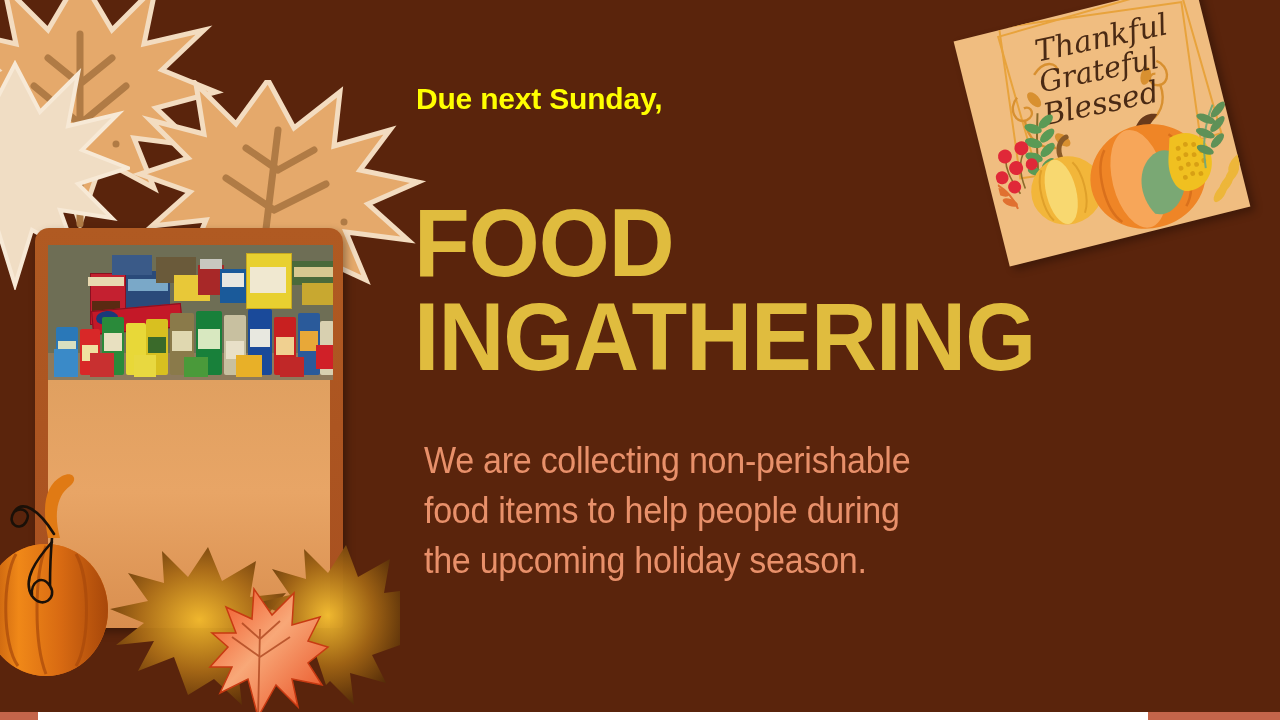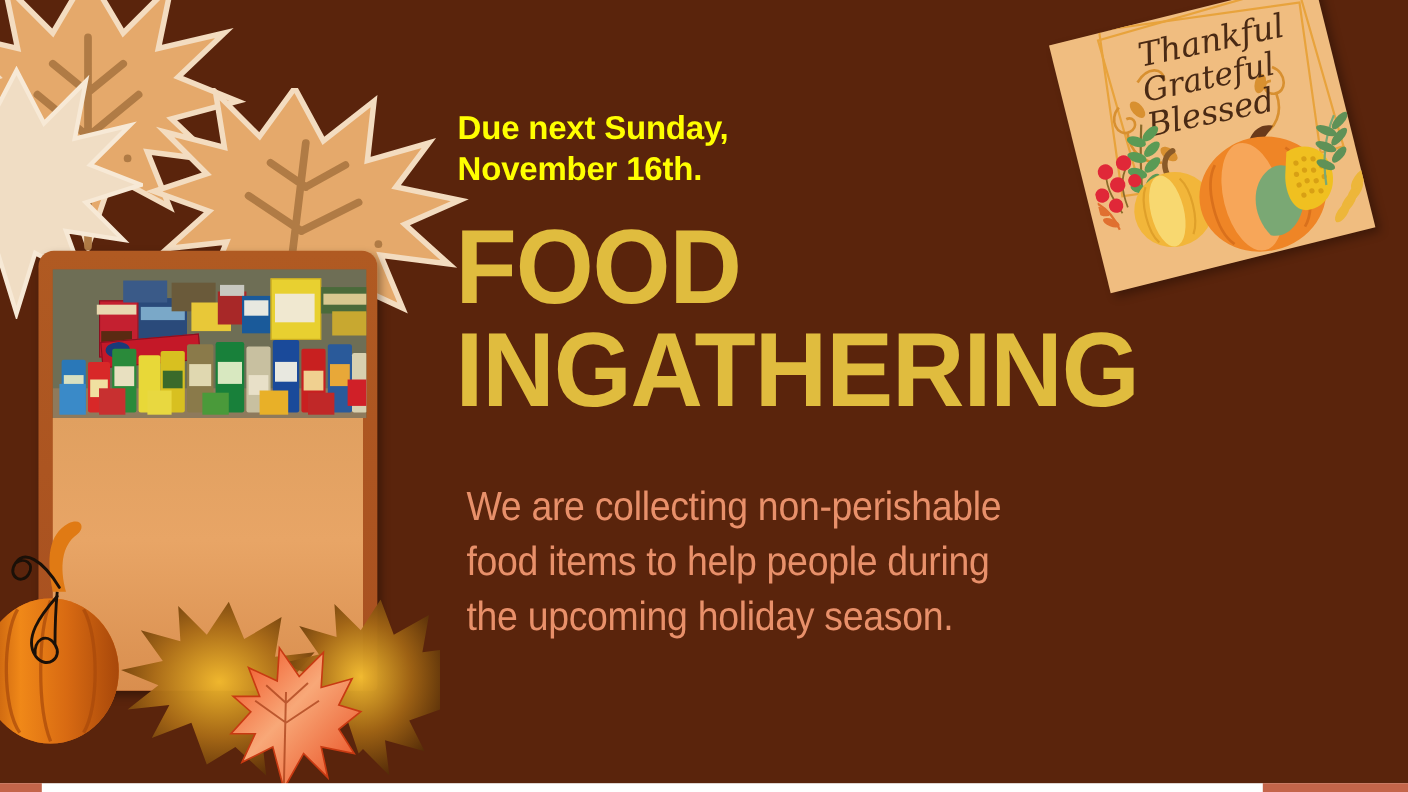--- a/index.html
+++ b/index.html
@@ -89,21 +89,21 @@
     transform: rotate(2deg);
   }
   #card-script .l1 { font-size: 30px; display:block; margin-left:14px;}
   #card-script .l2 { font-size: 29px; display:block; margin-left:-4px;}
   #card-script .l3 { font-size: 30px; display:block; margin-left:-14px;}
 
   
   #due-text {
     position: absolute;
     left: 416px;
-    top: 98px;
+    top: 80px;
     width: 520px;
     color: #FFFF00;
     font-size: 30px;
     font-weight: bold;
     line-height: 1.28;
     letter-spacing: -0.2px;
   }
   #headline {
     position: absolute;
     left: 414px;
@@ -399,21 +399,20 @@
         <ellipse cx="90" cy="86" rx="11" ry="4.5" transform="rotate(-42 90 86)"></ellipse>
         <ellipse cx="98" cy="78" rx="11" ry="4.5" transform="rotate(-42 98 78)"></ellipse>
         <ellipse cx="104" cy="68" rx="11" ry="4.5" transform="rotate(-42 104 68)"></ellipse>
         <ellipse cx="82" cy="94" rx="10" ry="4.5" transform="rotate(-42 82 94)"></ellipse>
       </g>
     </svg>
   </div>
 
   <div id="due-text">
     <div>Due next Sunday,</div>
-    <div>November 16th.</div>
   </div>
 
   <div id="headline">
     <span class="hl-line">FOOD</span>
     <span class="hl-line">INGATHERING</span>
   </div>
 
   <div id="body-copy">
     <span class="bc-line">We are collecting non-perishable</span>
     <span class="bc-line">food items to help people during</span>

